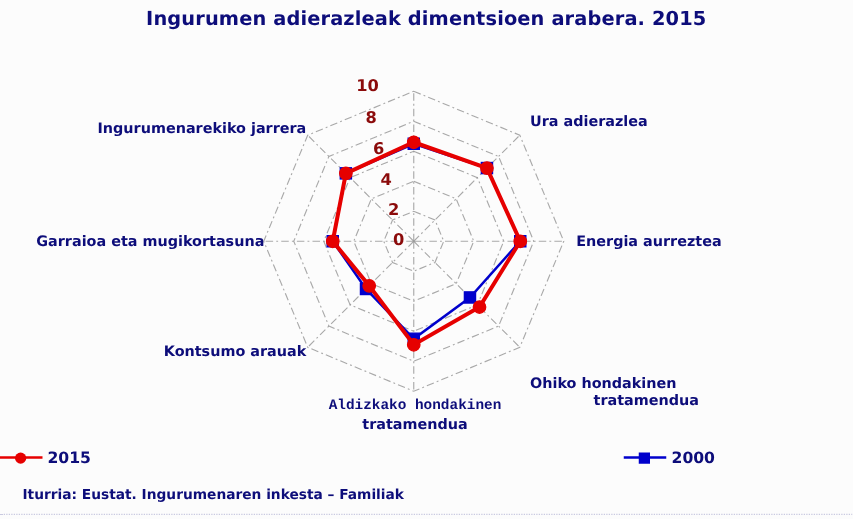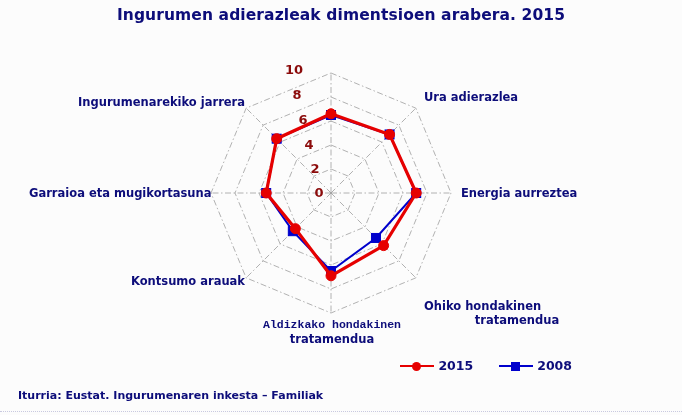--- a/index.html
+++ b/index.html
@@ -67,21 +67,21 @@
     color: #8b0b0b;
     text-align: center;
     white-space: nowrap;
   }
   .legend {
     position: absolute;
     left: 0;
     top: 358px;
     width: 572px;
     display: flex;
-    justify-content: flex-end;
+    justify-content: space-between;
     align-items: center;
     gap: 26px;
   }
   .legend-item {
     display: flex;
     align-items: center;
     gap: 4px;
   }
   .legend-label {
     font-size: 12.5px;
@@ -186,20 +186,20 @@
         <span class="lswline" id="lsw-line-0" style="background: rgb(230, 0, 0);"></span>
         <span class="lswmark mk-circle" id="lsw-mark-0" style="background: rgb(230, 0, 0);"></span>
       </span>
       <span class="legend-label">2015</span>
     </div>
     <div class="legend-item">
       <span class="legend-swatch">
         <span class="lswline" id="lsw-line-1" style="background: rgb(0, 0, 204);"></span>
         <span class="lswmark" id="lsw-mark-1" style="background: rgb(0, 0, 204);"></span>
       </span>
-      <span class="legend-label">2008</span>
+      <span class="legend-label">2000</span>
     </div>
   </div>
 
   <div class="source-note">Iturria: Eustat. Ingurumenaren inkesta – Familiak</div>
   <div class="bottom-rule"></div>
 
 </div>
 
 </body></html>

